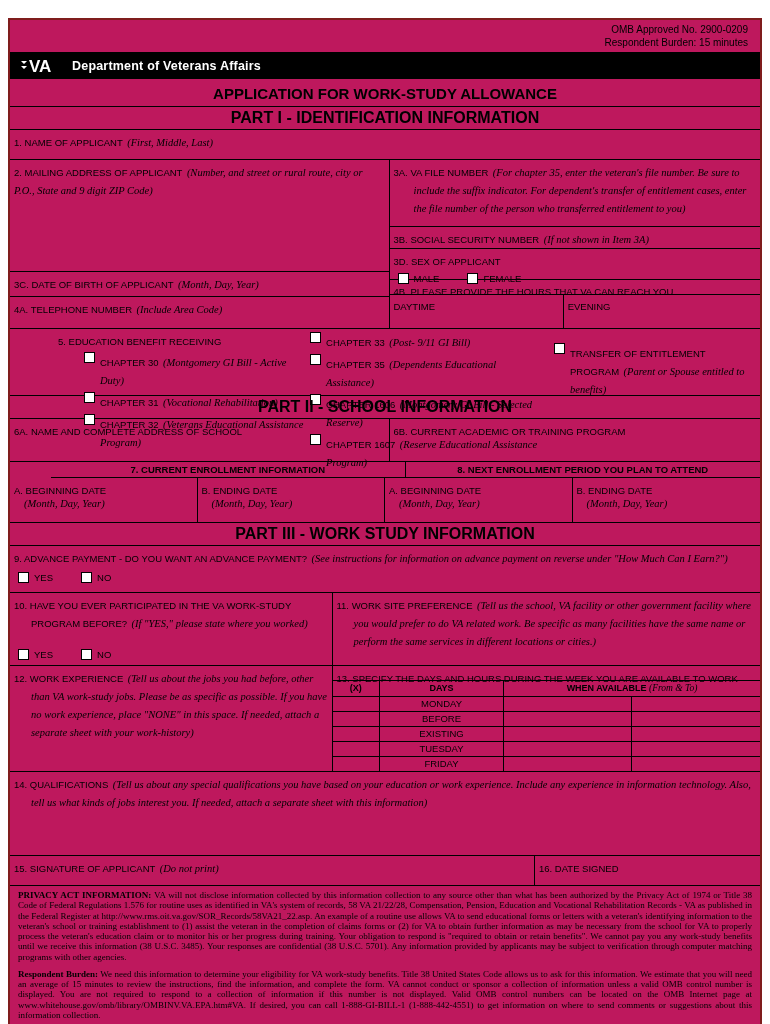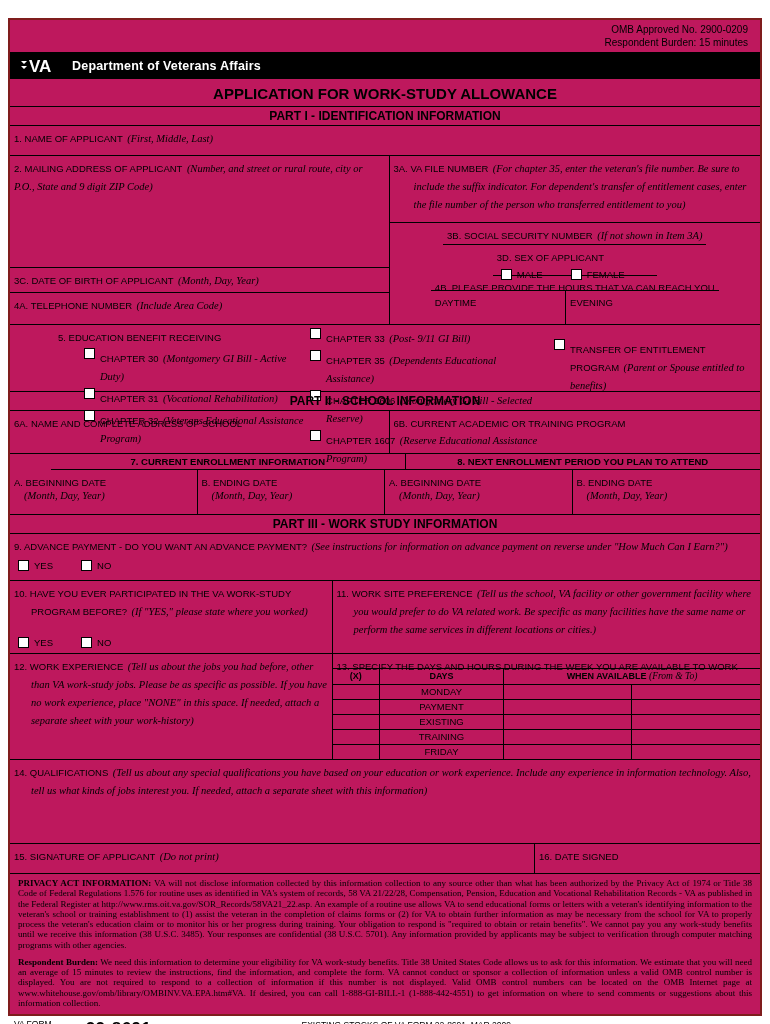--- a/index.html
+++ b/index.html
@@ -9,35 +9,35 @@
   }
   .page { padding: 18px 8px 0 8px; }
   .box { border: 2px solid #7f1d1d; background: #be185d; }
 
   .omb { text-align: right; font-size: 10px; padding: 4px 12px 3px 4px; line-height: 1.25; }
 
   .va-bar { background: #000; color: #fff; display: flex; align-items: center; gap: 8px; padding: 4px 10px; height: 27px; }
   .va-agency { font-weight: bold; font-size: 12.5px; letter-spacing: .2px; }
 
   .form-title { text-align: center; font-weight: bold; font-size: 15px; padding: 6px 0 4px 0; }
-  .part-header { text-align: center; font-weight: bold; font-size: 12px; padding: 2px 0; border-top: 1px solid #000; border-bottom: 1px solid #000; }
+  .part-header { text-align: center; font-weight: bold; font-size: 16px; padding: 2px 0; border-top: 1px solid #000; border-bottom: 1px solid #000; }
   .part-header.no-top { border-top: none; }
 
   .brow { border-bottom: 1px solid #000; }
   .cell { padding: 2px 4px; }
   .lbl { font-size: 9.5px; }
   .hint { font-size: 10.5px; font-style: italic; font-family: "Liberation Serif", serif; }
   .hang { padding-left: 14px; text-indent: -14px; display: block; }
 
   .flexrow { display: flex; align-items: stretch; }
   .bR { border-right: 1px solid #000; }
   .bB { border-bottom: 1px solid #000; }
 
   .col-left { width: 50.6%; border-right: 1px solid #000; display: flex; flex-direction: column; }
-  .col-right { width: 49.4%; display: flex; flex-direction: column; align-items: center; }
+  .col-right { width: 49.4%; display: flex; flex-direction: column; }
   .h-f2 { height: 112px; } .h-f3c { height: 25px; } .h-f4a { height: 31px; }
   .h-f3a { height: 67px; } .h-f3b { height: 22px; } .h-f3d { height: 31px; }
   .f4b-label { height: 15px; border-bottom: 1px solid #000; padding: 1px 4px; }
   .f4b-cells { display: flex; height: 33px; }
   .f4b-cells > div { padding: 1px 4px; }
   .cell-daytime { width: 47%; border-right: 1px solid #000; }
   .cell-evening { width: 53%; }
 
   .cb { display: inline-block; width: 11px; height: 11px; border: 1px solid #000; background: #fff; flex: 0 0 auto; margin-right: 5px; vertical-align: -2px; }
   .opt { display: flex; align-items: flex-start; margin-bottom: 4px; }
@@ -319,33 +319,33 @@
             <th colspan="2"><span>WHEN AVAILABLE</span> <span class="hint" style="font-size:9.5px;font-weight:normal;">(From &amp; To)</span></th>
           </tr>
           <tr>
             <td></td>
             <td class="day">MONDAY</td>
             <td></td>
             <td></td>
           </tr>
           <tr>
             <td></td>
-            <td class="day">PAYMENT</td>
+            <td class="day">BEFORE</td>
             <td></td>
             <td></td>
           </tr>
           <tr>
             <td></td>
             <td class="day">EXISTING</td>
             <td></td>
             <td></td>
           </tr>
           <tr>
             <td></td>
-            <td class="day">TRAINING</td>
+            <td class="day">TUESDAY</td>
             <td></td>
             <td></td>
           </tr>
           <tr>
             <td></td>
             <td class="day">FRIDAY</td>
             <td></td>
             <td></td>
           </tr>
         </tbody>

